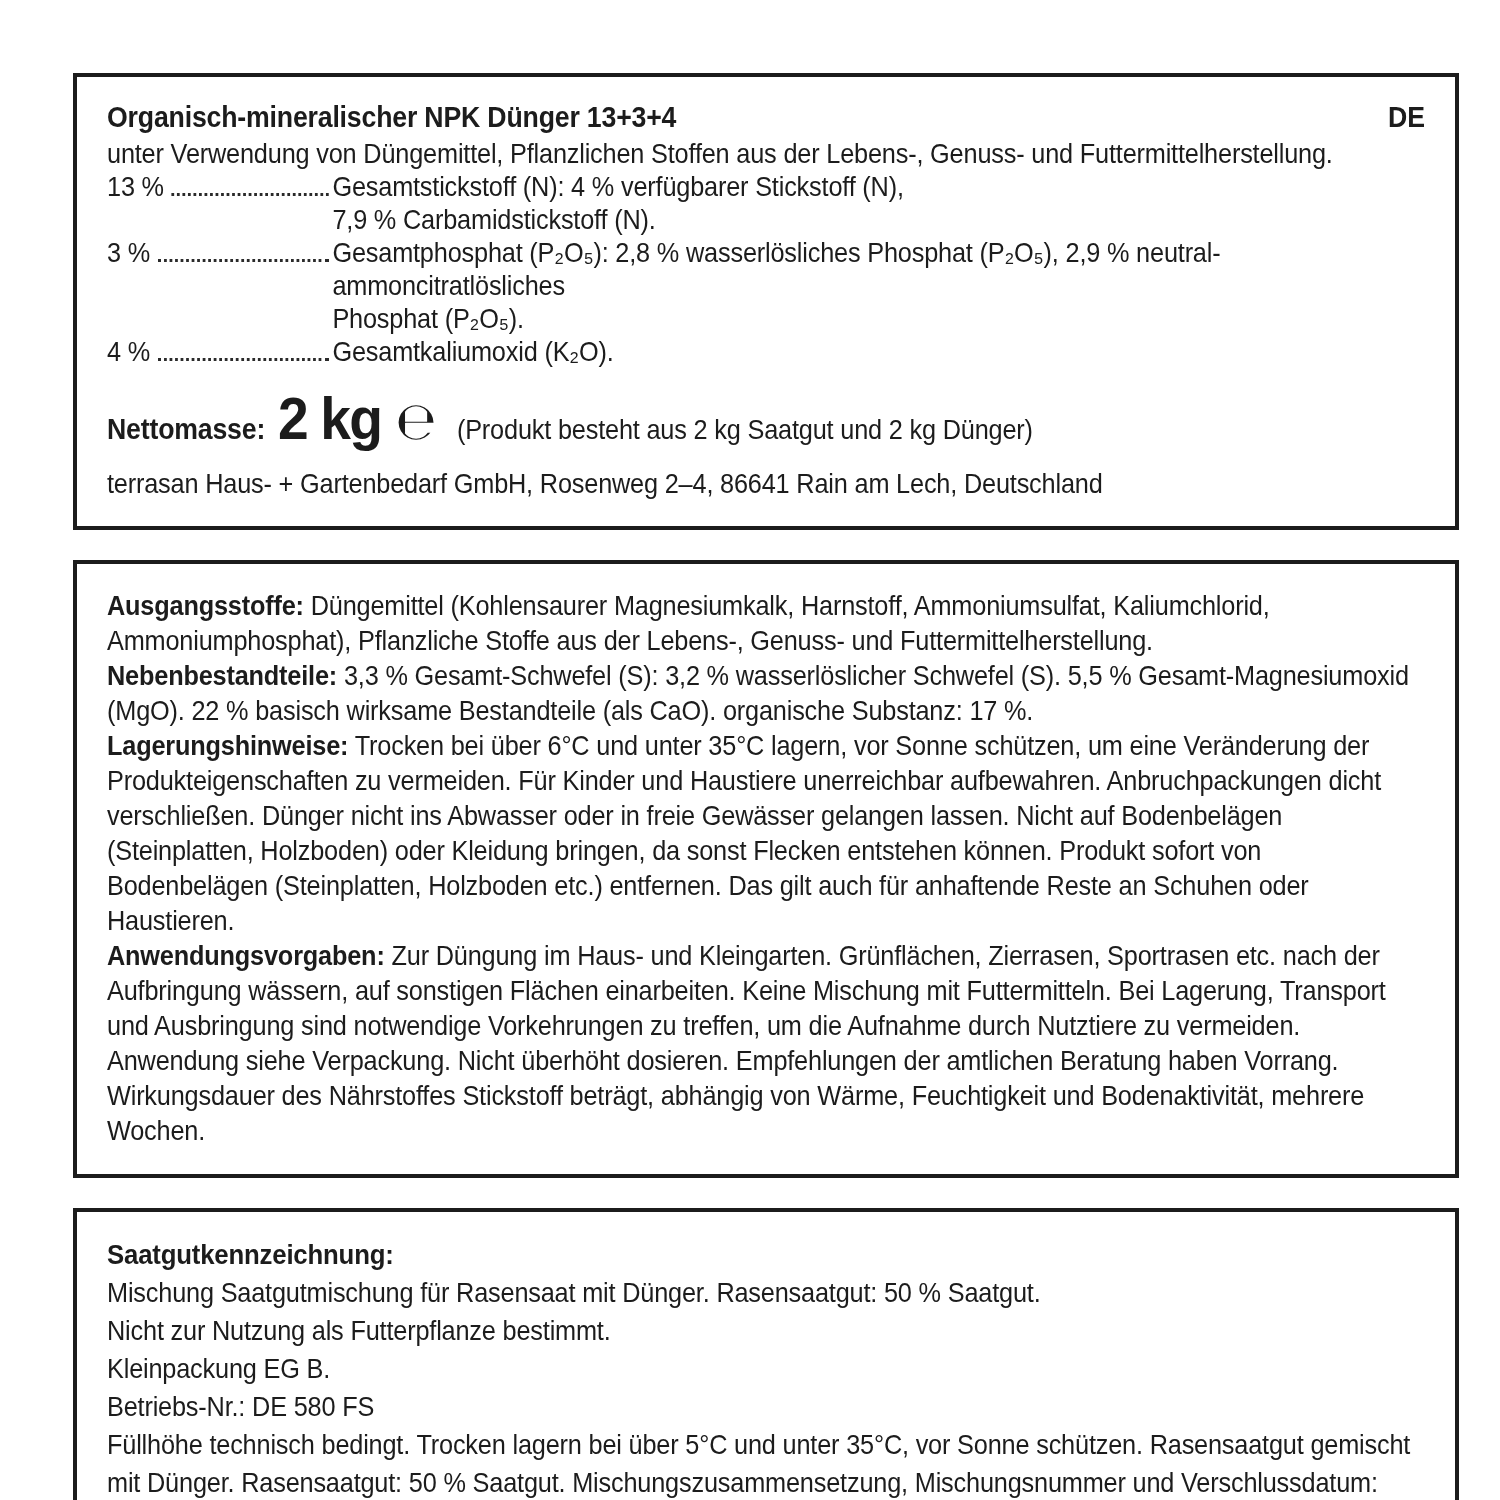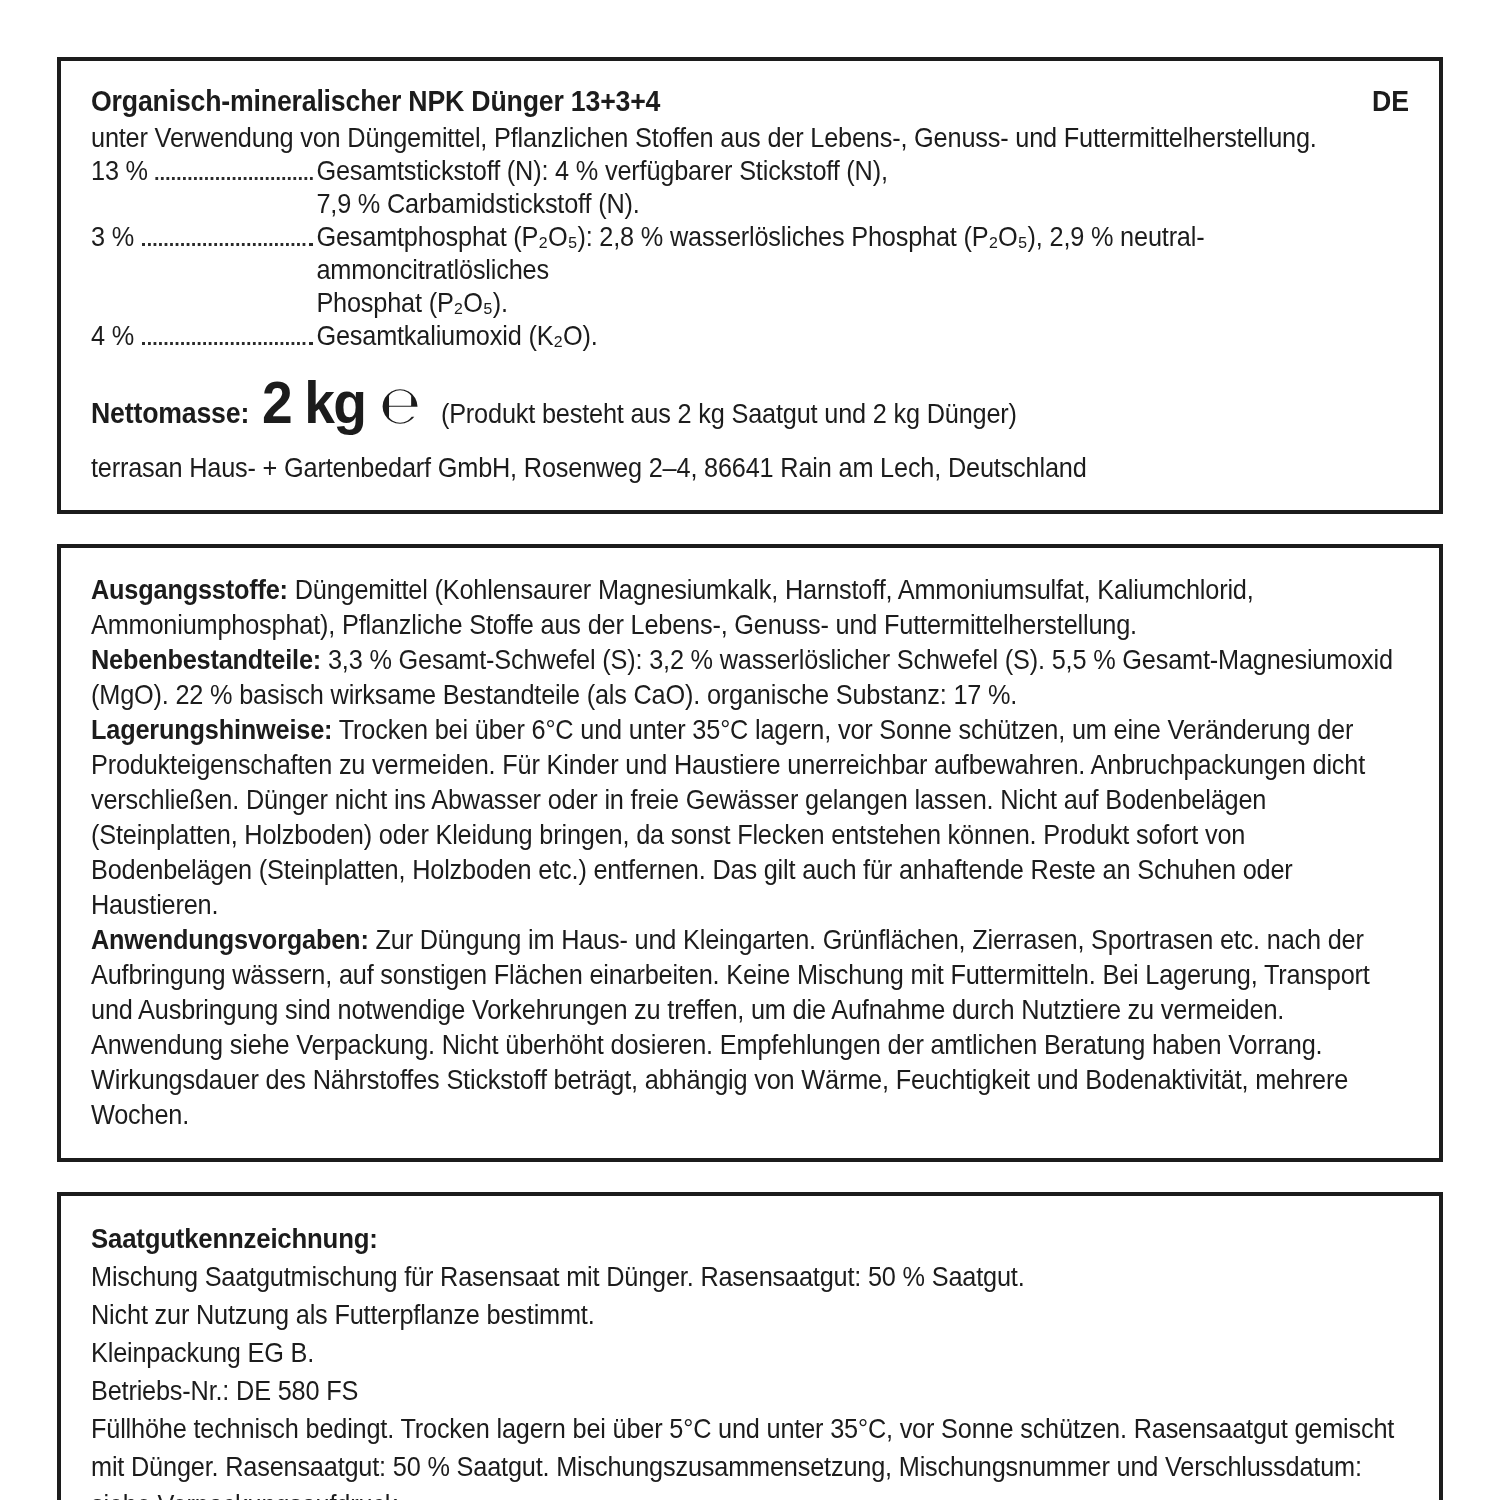--- a/index.html
+++ b/index.html
@@ -4,21 +4,21 @@
 <style>
   * { margin: 0; padding: 0; box-sizing: border-box; }
   html, body { background: #ffffff; }
   body {
     width: 1500px;
     height: 1500px;
     overflow: hidden;
     font-family: "Liberation Sans", "DejaVu Sans", sans-serif;
     color: #1c1c1c;
   }
-  .page { width: 1500px; height: 1500px; background: #fff; padding: 57px; }
+  .page { width: 1500px; height: 1500px; background: #fff; padding: 73px; }
   .box {
     border: 4px solid #1c1c1c;
     width: 1386px;
     padding: 24px 30px 26px 30px;
     margin-bottom: 30px;
     overflow: hidden;
   }
   
   .squeeze {
     width: 108.7%;

